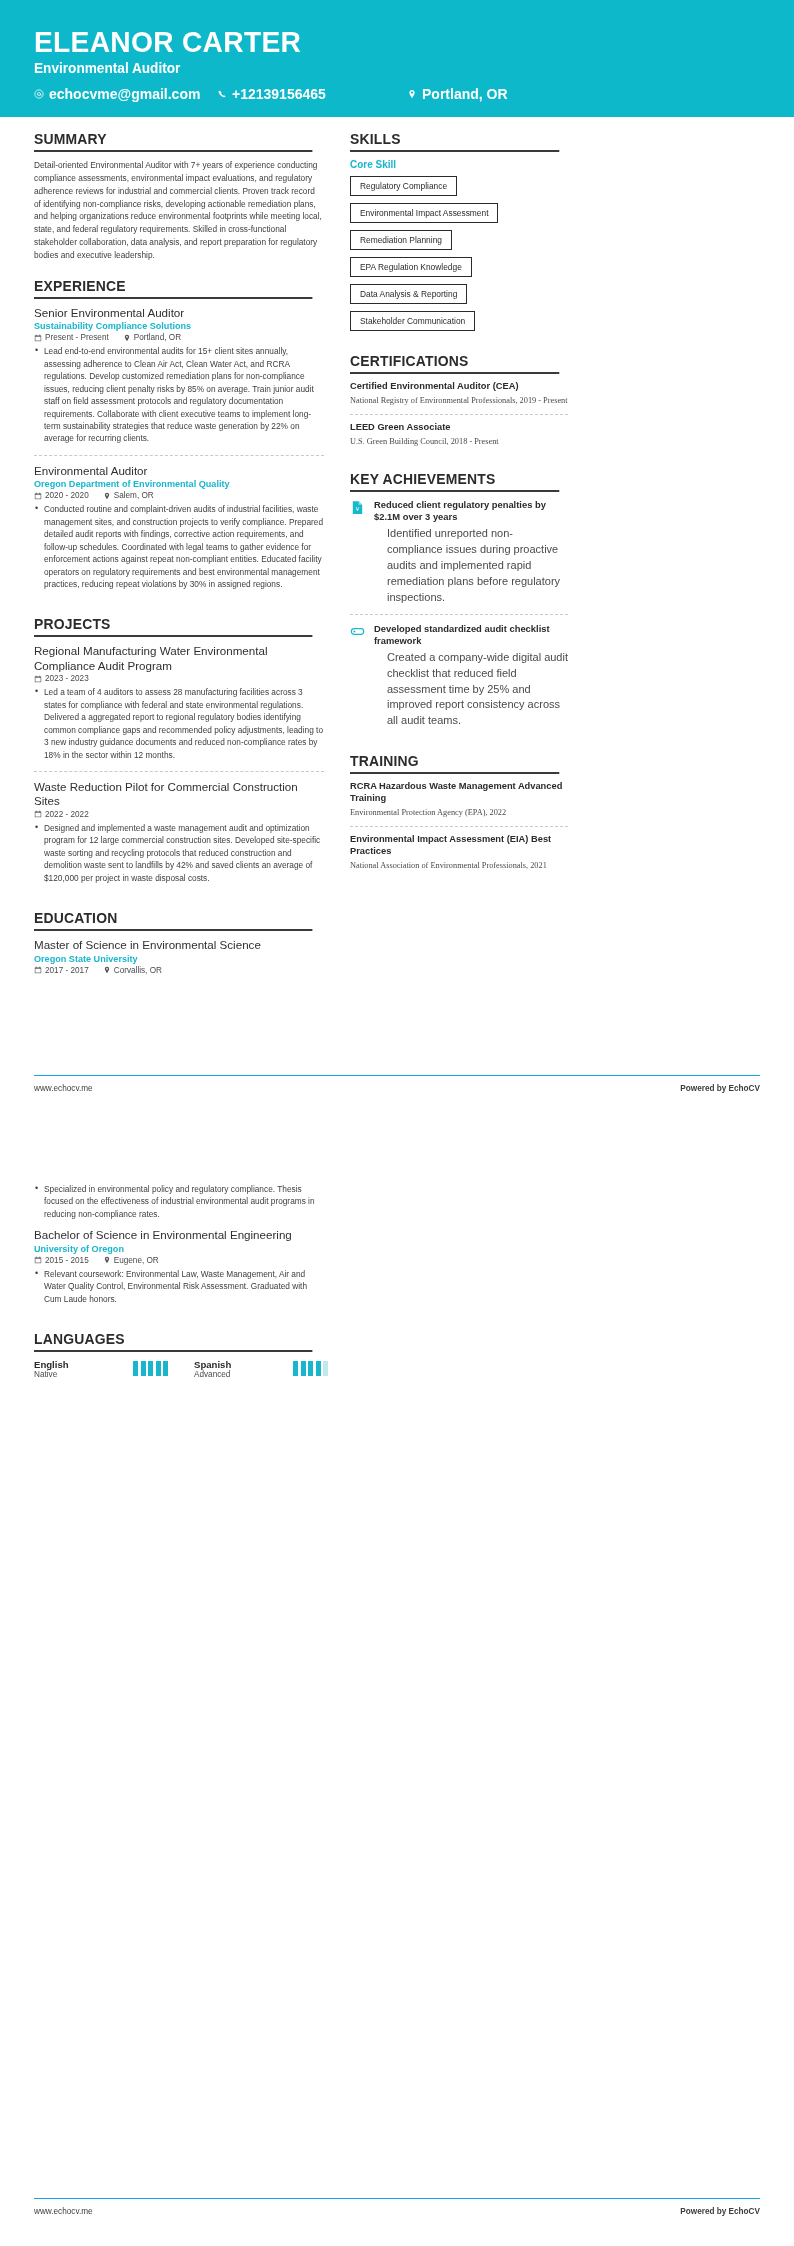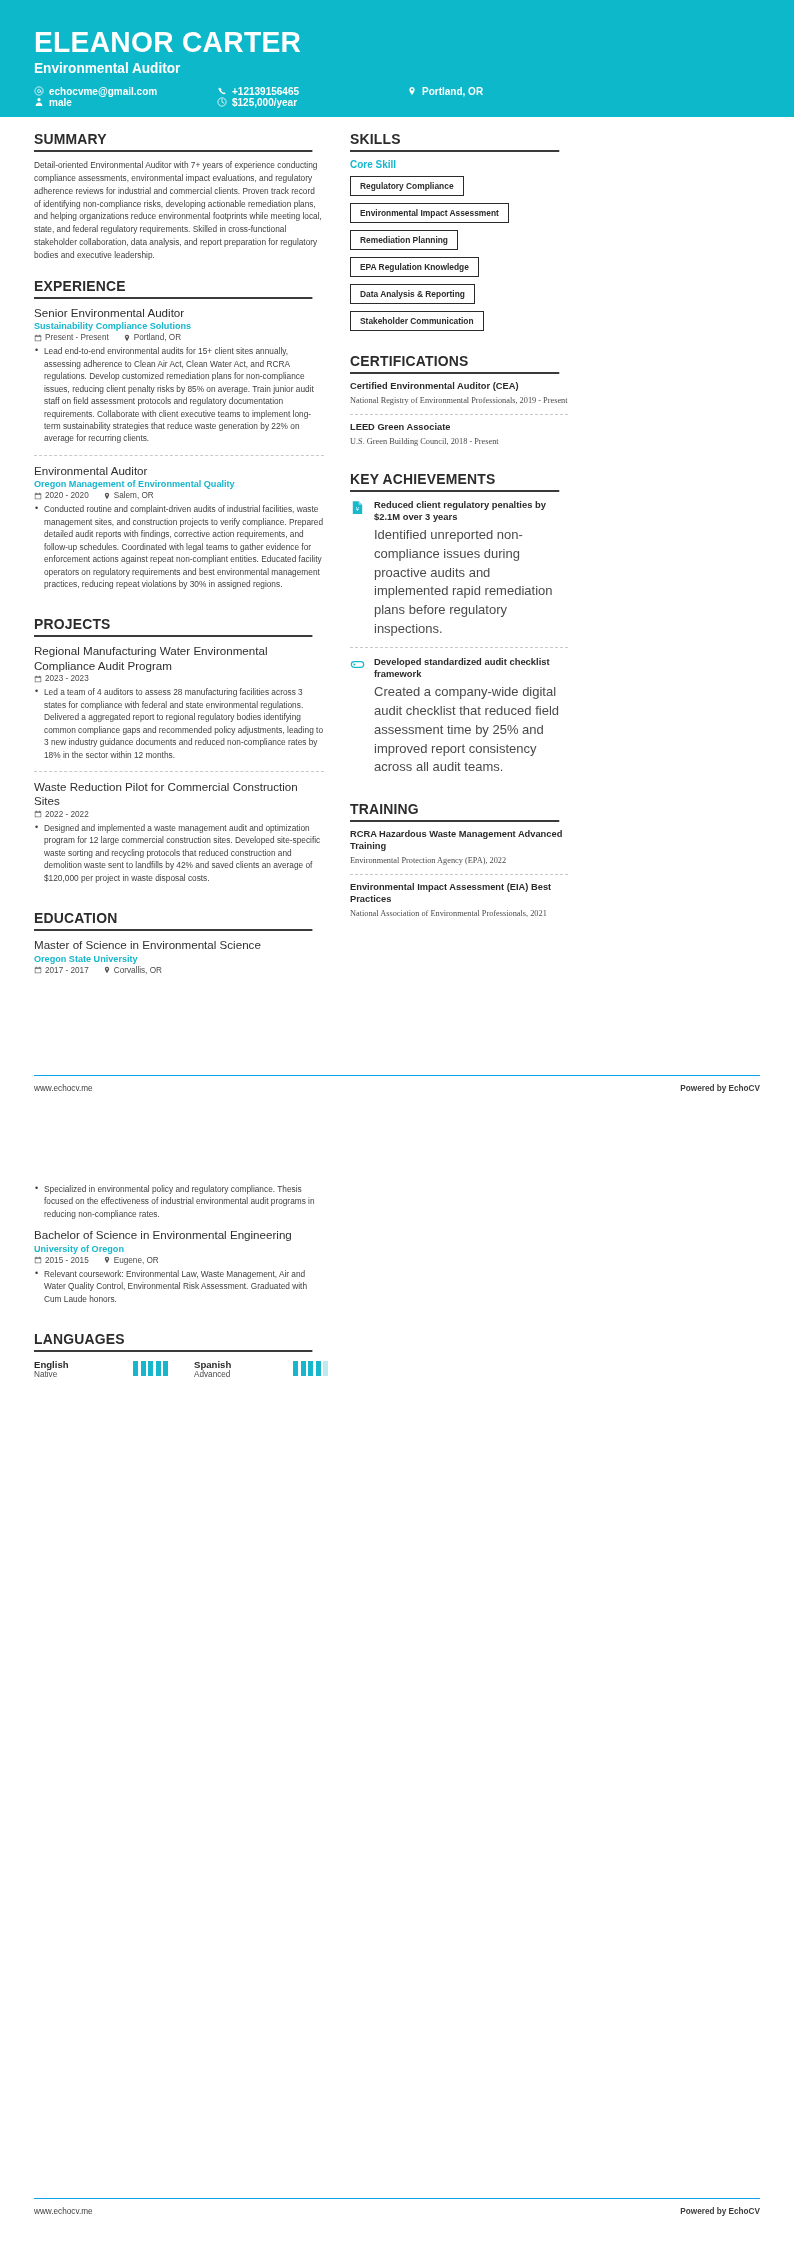--- a/index.html
+++ b/index.html
@@ -41,22 +41,22 @@
     font-weight: bold;
     margin-top: 2px;
     color: #ffffff;
     transform: scaleX(0.94);
     transform-origin: left center;
   }
   .contact-grid {
     margin-top: 10px;
     display: grid;
     grid-template-columns: 183px 190px auto;
-    row-gap: 0;
-    font-size: 10px;
+    row-gap: 20px;
+    font-size: 14px;
     font-weight: bold;
   }
   .c-item { display: flex; align-items: center; gap: 5px; }
   .c-ico {
     display: inline-flex; align-items: center; justify-content: center;
     width: 10px; height: 10px; flex: none;
   }
   .c-ico svg { display:block; }
 
   
@@ -139,21 +139,21 @@
     font-size: 10px;
     font-weight: bold;
     color: #17b6cd;
     margin-bottom: 5px;
   }
   .skill-chip {
     display: inline-block;
     border: 1.3px solid #2b2b2b;
     padding: 4px 9px 4px 9px;
     font-size: 8.4px;
-    font-weight: bold;
+    font-weight: normal;
     color: #2b2b2b;
     margin-bottom: 6px;
   }
   .skill-row { display: block; }
 
   
   .cert { padding-bottom: 7px; }
   .cert + .cert { border-top: 1px dashed #c9c9c9; padding-top: 7px; }
   .cert-title {
     font-size: 9.3px;
@@ -171,21 +171,21 @@
 
   
   .ach { display: flex; gap: 8px; padding-bottom: 8px; }
   .ach + .ach { border-top: 1px dashed #c9c9c9; padding-top: 8px; }
   .ach-ico { width: 16px; flex: none; padding-top: 1px; }
   .ach-body { flex: 1; }
   .ach-title {
     font-size: 9.4px; font-weight: bold; color: #2b2b2b;
     line-height: 1.28; margin-bottom: 3px;
   }
-  .ach-desc { font-size: 13px; color: #4a4a4a; line-height: 1.45; }
+  .ach-desc { font-size: 11px; color: #4a4a4a; line-height: 1.45; margin-left: 13px; }
 
   
   .footer {
     position: absolute;
     left: 34px; right: 34px;
     display: flex;
     justify-content: space-between;
     align-items: center;
     font-size: 8.2px;
     color: #3d3d3d;
@@ -299,21 +299,21 @@
               <span>Portland, OR</span>
             </span>
           </div>
           <ul class="bullets">
             <li>Lead end-to-end environmental audits for 15+ client sites annually, assessing adherence to Clean Air Act, Clean Water Act, and RCRA regulations. Develop customized remediation plans for non-compliance issues, reducing client penalty risks by 85% on average. Train junior audit staff on field assessment protocols and regulatory documentation requirements. Collaborate with client executive teams to implement long-term sustainability strategies that reduce waste generation by 22% on average for recurring clients.</li>
           </ul>
         </div>
 
         <div class="entry">
           <div class="job-title">Environmental Auditor</div>
-          <div class="org">Oregon Management of Environmental Quality</div>
+          <div class="org">Oregon Department of Environmental Quality</div>
           <div class="meta">
             <span class="mi">
               <svg width="8" height="8" viewBox="0 0 16 16">
                   <rect x="1.6" y="3" width="12.8" height="11.4" fill="#555"></rect>
                   <rect x="2.8" y="5.4" width="10.4" height="7.8" fill="#fff"></rect>
                   <rect x="3.6" y="1.4" width="1.6" height="2.6" fill="#555"></rect>
                   <rect x="10.8" y="1.4" width="1.6" height="2.6" fill="#555"></rect>
                 </svg>
               <span>2020 - 2020</span>
             </span>

